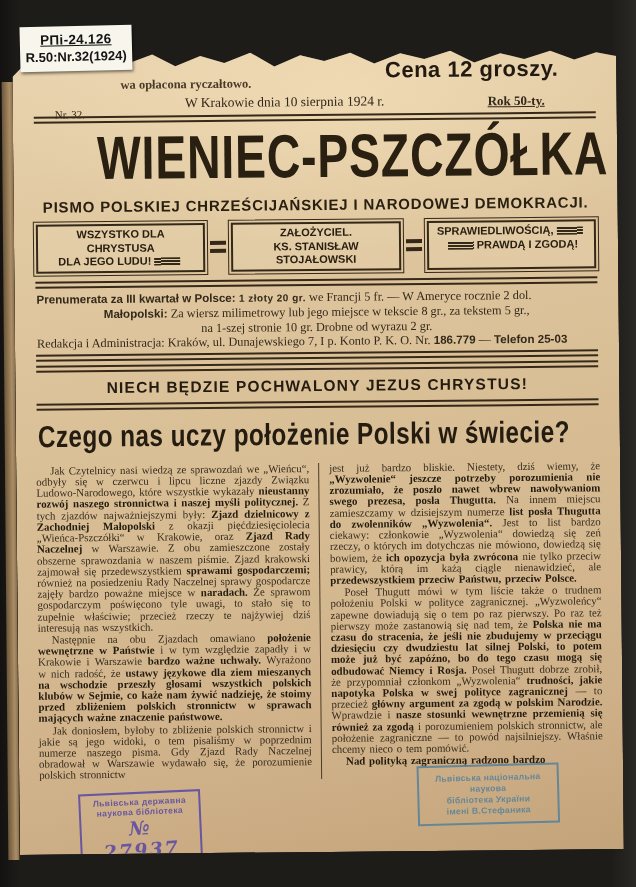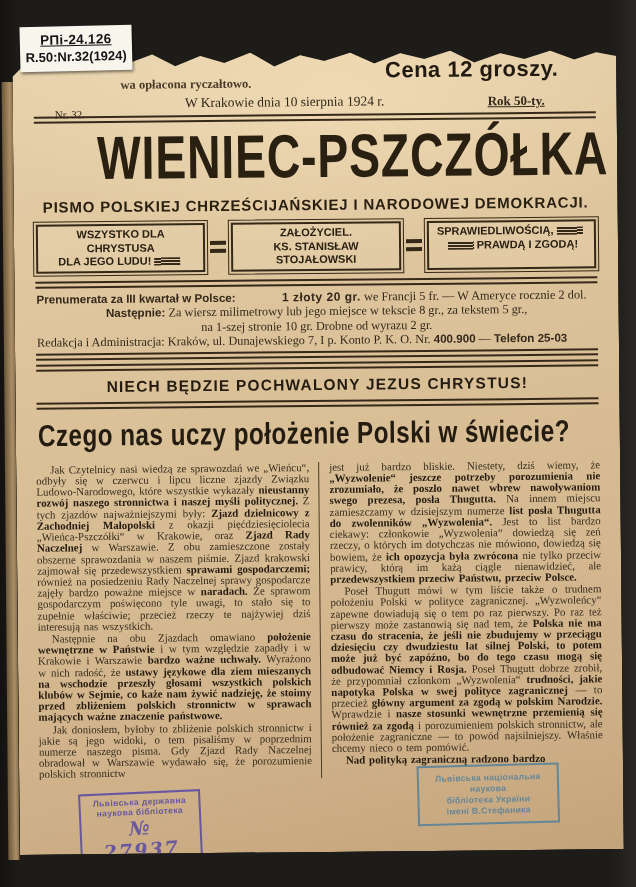--- a/index.html
+++ b/index.html
@@ -62,21 +62,21 @@
   .connector { width:26px; display:flex; flex-direction:column; justify-content:center;
                align-items:center; gap:4px; }
   .connector i { display:block; width:16px; height:4px; background:#342818; }
   .tribar { display:inline-block; width:26px; height:8px; vertical-align:middle; margin:0 3px;
             background:repeating-linear-gradient(180deg,#342818 0 2px,transparent 2px 3px); }
 
   
   .subs { padding:4px 2px 3px; }
   .subs-line { font-size:12.3px; line-height:14.6px; color:#33281a; }
   .subs-line .b { font-family:"Liberation Sans", sans-serif; font-weight:bold; font-size:11.6px; }
-  .subs-line .big { font-size:12px; letter-spacing:0.5px;margin-left:43px; }
+  .subs-line .big { font-size:10px; letter-spacing:0.5px; }
   .subs-line.center { text-align:center; }
 
   .banner { text-align:center; font-family:"Liberation Sans", sans-serif; font-weight:bold;
             font-size:15.5px; letter-spacing:1.2px; color:#241c10; margin:7px 0 6px; }
 
   .headline-wrap { margin:10px 0 7px 2px; height:38px; }
   .headline { display:inline-block; font-family:"Liberation Sans", sans-serif; font-weight:800;
               font-size:29px; color:#241c10; transform:scaleX(0.84) scaleY(1.05);
               transform-origin:left center; white-space:nowrap; letter-spacing:0.5px; }
 
@@ -148,23 +148,23 @@
       <div class="mbox">
         <div><span>SPRAWIEDLIWOŚCIĄ,</span><span class="tribar"></span></div>
         <div><span class="tribar"></span><span>PRAWDĄ I ZGODĄ!</span></div>
       </div>
     </div>
 
     <div class="rule"></div>
 
     <div class="subs">
       <div class="subs-line"><span class="b">Prenumerata za III kwartał w Polsce: </span><span class="b big">1 złoty 20 gr.</span><span> we Francji 5 fr. — W Ameryce rocznie 2 dol.</span></div>
-      <div class="subs-line center"><span class="b">Następnie: </span><span>Za wiersz milimetrowy lub jego miejsce w tekscie 8 gr., za tekstem 5 gr.,</span></div>
+      <div class="subs-line center"><span class="b">Małopolski: </span><span>Za wiersz milimetrowy lub jego miejsce w tekscie 8 gr., za tekstem 5 gr.,</span></div>
       <div class="subs-line center"><span>na 1-szej stronie 10 gr. Drobne od wyrazu 2 gr.</span></div>
-      <div class="subs-line"><span>Redakcja i Administracja: Kraków, ul. Dunajewskiego 7, I p. Konto P. K. O. Nr. </span><span class="b">400.900</span><span> — </span><span class="b">Telefon 25-03</span></div>
+      <div class="subs-line"><span>Redakcja i Administracja: Kraków, ul. Dunajewskiego 7, I p. Konto P. K. O. Nr. </span><span class="b">186.779</span><span> — </span><span class="b">Telefon 25-03</span></div>
     </div>
 
     <div class="rule"></div>
     <div class="rule gap"></div>
 
     <div class="banner">NIECH BĘDZIE POCHWALONY JEZUS CHRYSTUS!</div>
 
     <div class="rule"></div>
 
     <div class="headline-wrap">

